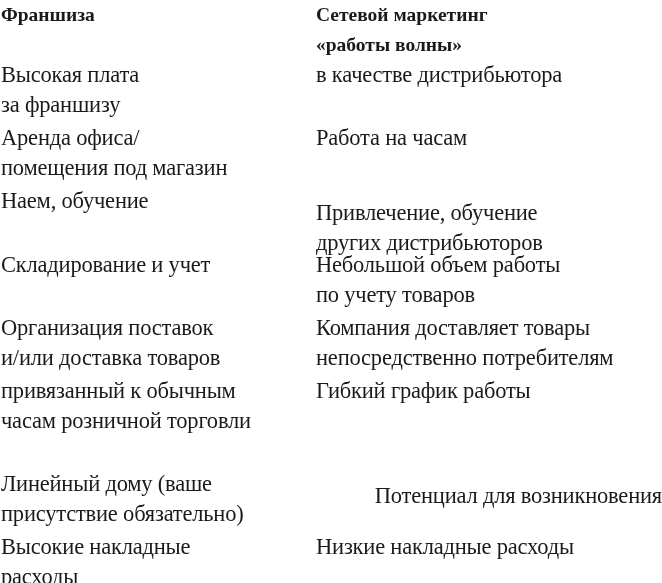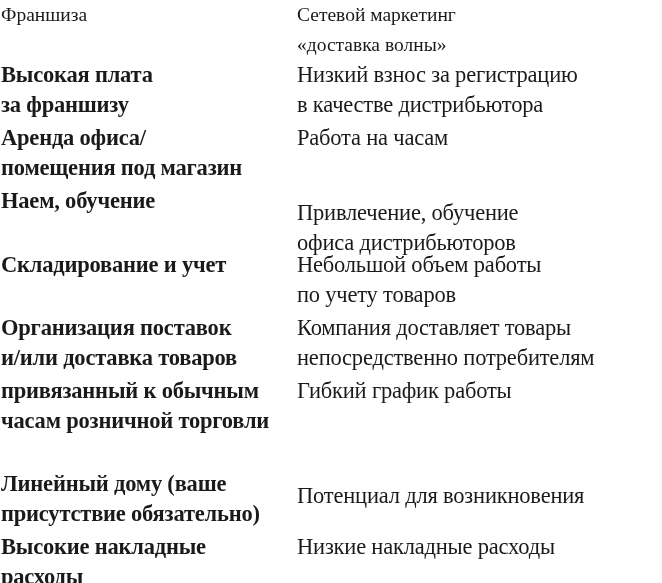--- a/index.html
+++ b/index.html
@@ -2,68 +2,67 @@
 <html><head>
 <meta charset="utf-8">
 <style>
   html, body { margin: 0; padding: 0; background: #ffffff; }
   body { width: 662px; height: 583px; overflow: hidden; position: relative;
          font-family: "Liberation Serif", "DejaVu Serif", serif; color: #1a1a1a; }
   .doc { position: absolute; left: 0; top: 0; width: 662px; }
   .row { position: absolute; left: 0; width: 662px; }
   .cell { position: absolute; top: 0; font-size: 22.5px; line-height: 30px;
           letter-spacing: -0.2px; white-space: nowrap; }
-  .left { left: 1px; width: 310px; font-weight: bold; }
-  .right { left: 297px; width: 346px; }
-  .hdr { font-weight: normal; font-size: 19.5px; line-height: 30px; letter-spacing: 0; }
+  .left { left: 1px; width: 310px; }
+  .right { left: 316px; width: 346px; }
+  .hdr { font-weight: bold; font-size: 19.5px; line-height: 30px; letter-spacing: 0; }
   .line { display: block; }
 </style>
 </head>
 <body>
 
 <div class="doc">
 
   <div class="row" style="top:0px;">
     <div class="cell left hdr">
       <span class="line">Франшиза</span>
     </div>
     <div class="cell right hdr">
       <span class="line">Сетевой маркетинг</span>
-      <span class="line">«доставка волны»</span>
+      <span class="line">«работы волны»</span>
     </div>
   </div>
 
   <div class="row" style="top:60px;">
     <div class="cell left">
       <span class="line">Высокая плата</span>
       <span class="line">за франшизу</span>
     </div>
     <div class="cell right">
-      <span class="line">Низкий взнос за регистрацию</span>
       <span class="line">в качестве дистрибьютора</span>
     </div>
   </div>
 
   <div class="row" style="top:123px;">
     <div class="cell left">
       <span class="line">Аренда офиса/</span>
       <span class="line">помещения под магазин</span>
     </div>
     <div class="cell right">
       <span class="line">Работа на часам</span>
     </div>
   </div>
 
   <div class="row" style="top:186px;">
     <div class="cell left">
       <span class="line">Наем, обучение</span>
     </div>
     <div class="cell right" style="top:12px;">
       <span class="line">Привлечение, обучение</span>
-      <span class="line">офиса дистрибьюторов</span>
+      <span class="line">других дистрибьюторов</span>
     </div>
   </div>
 
   <div class="row" style="top:250px;">
     <div class="cell left">
       <span class="line">Складирование и учет</span>
     </div>
     <div class="cell right">
       <span class="line">Небольшой объем работы</span>
       <span class="line">по учету товаров</span>
@@ -89,21 +88,21 @@
     <div class="cell right">
       <span class="line">Гибкий график работы</span>
     </div>
   </div>
 
   <div class="row" style="top:469px;">
     <div class="cell left">
       <span class="line">Линейный дому (ваше</span>
       <span class="line">присутствие обязательно)</span>
     </div>
-    <div class="cell right" style="top:12px;">
+    <div class="cell right" style="top:12px;text-align:right;">
       <span class="line">Потенциал для возникновения</span>
     </div>
   </div>
 
   <div class="row" style="top:532px;">
     <div class="cell left">
       <span class="line">Высокие накладные</span>
       <span class="line">расходы</span>
     </div>
     <div class="cell right">

